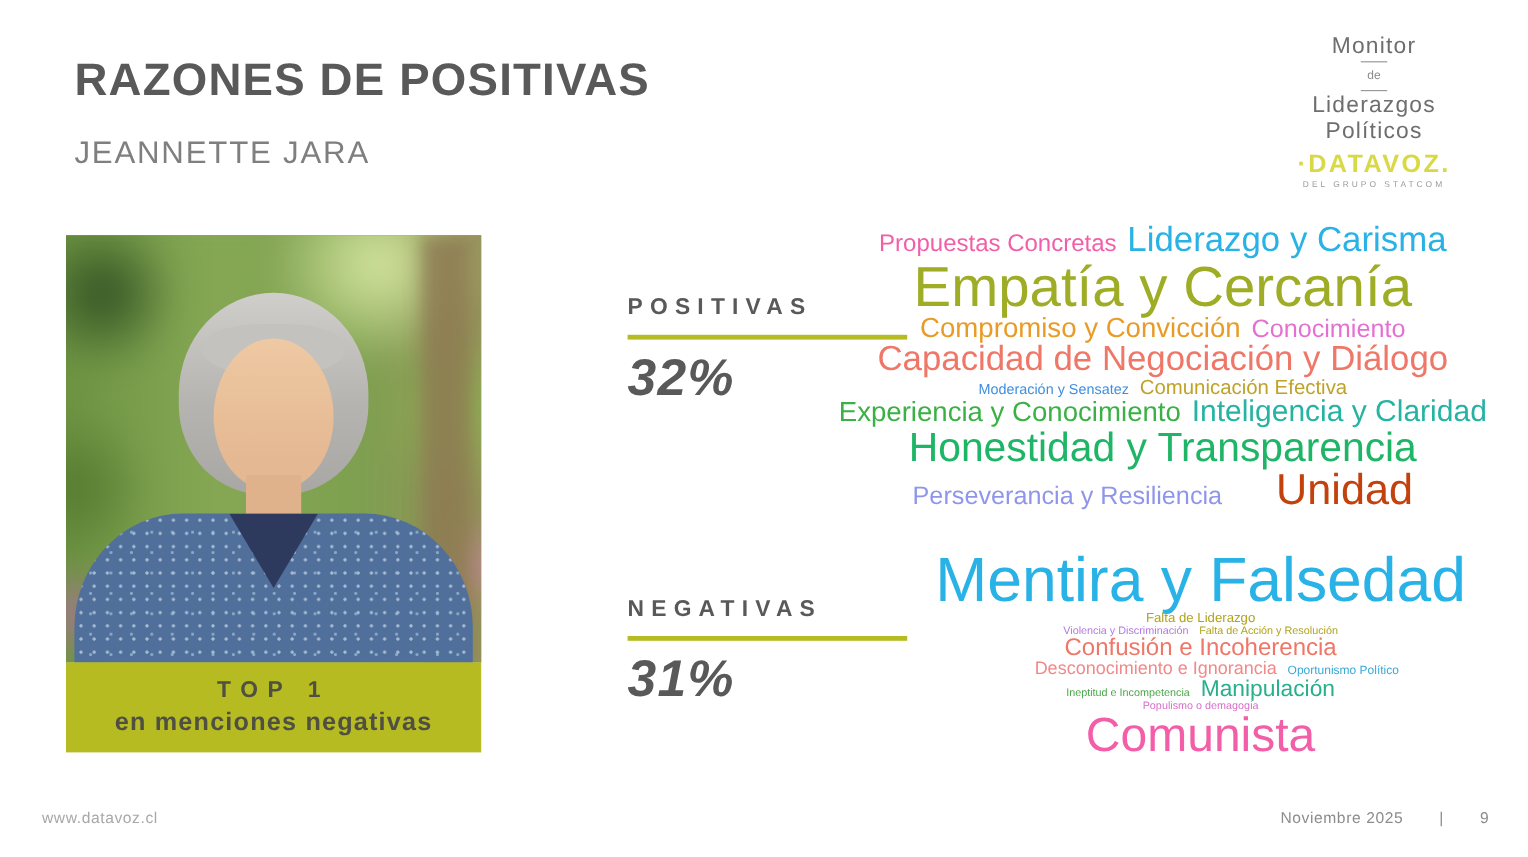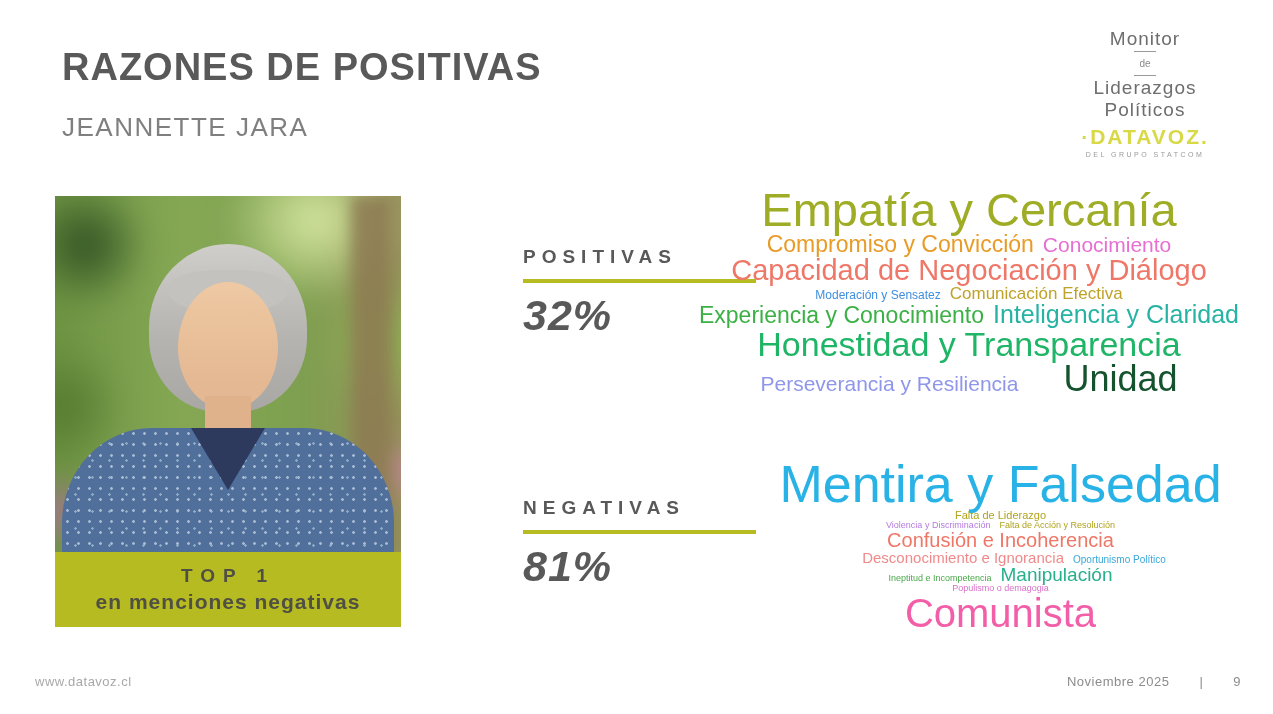--- a/index.html
+++ b/index.html
@@ -107,24 +107,28 @@
 
   <div class="stat stat-pos">
     <div class="lbl">POSITIVAS</div>
     <div class="rule"></div>
     <div class="pct">32%</div>
   </div>
 
   <div class="stat stat-neg">
     <div class="lbl">NEGATIVAS</div>
     <div class="rule"></div>
-    <div class="pct">81%</div>
+    <div class="pct">31%</div>
   </div>
 
   <div class="cloud cloud-pos">
+      <div class="cloud-row">
+        <span class="cloud-word" style="font-size: 20px; color: rgb(242, 95, 168);">Propuestas Concretas</span>
+        <span class="cloud-word" style="font-size: 29px; color: rgb(41, 178, 229);">Liderazgo y Carisma</span>
+      </div>
       <div class="cloud-row">
         <span class="cloud-word" style="font-size: 47px; color: rgb(158, 173, 37);">Empatía y Cercanía</span>
       </div>
       <div class="cloud-row">
         <span class="cloud-word" style="font-size: 23px; color: rgb(232, 155, 39);">Compromiso y Convicción</span>
         <span class="cloud-word" style="font-size: 21px; color: rgb(230, 111, 210);">Conocimiento</span>
       </div>
       <div class="cloud-row">
         <span class="cloud-word" style="font-size: 29px; color: rgb(239, 119, 104);">Capacidad de Negociación y Diálogo</span>
       </div>
@@ -134,21 +138,21 @@
       </div>
       <div class="cloud-row">
         <span class="cloud-word" style="font-size: 23px; color: rgb(59, 177, 69);">Experiencia y Conocimiento</span>
         <span class="cloud-word" style="font-size: 25px; color: rgb(38, 179, 164);">Inteligencia y Claridad</span>
       </div>
       <div class="cloud-row">
         <span class="cloud-word" style="font-size: 34px; color: rgb(31, 181, 102);">Honestidad y Transparencia</span>
       </div>
       <div class="cloud-row">
         <span class="cloud-word" style="font-size: 21px; color: rgb(143, 150, 234);">Perseverancia y Resiliencia</span>
-        <span class="cloud-word" style="font-size: 36px; color: #14532d; margin-left: 36px;">Unidad</span>
+        <span class="cloud-word" style="font-size: 36px; color: #c2410c; margin-left: 36px;">Unidad</span>
       </div>
     </div>
   <div class="cloud cloud-neg">
       <div class="cloud-row">
         <span class="cloud-word" style="font-size: 52px; color: rgb(41, 178, 229);">Mentira y Falsedad</span>
       </div>
       <div class="cloud-row">
         <span class="cloud-word" style="font-size: 11px; color: rgb(176, 164, 28);">Falta de Liderazgo</span>
       </div>
       <div class="cloud-row">

